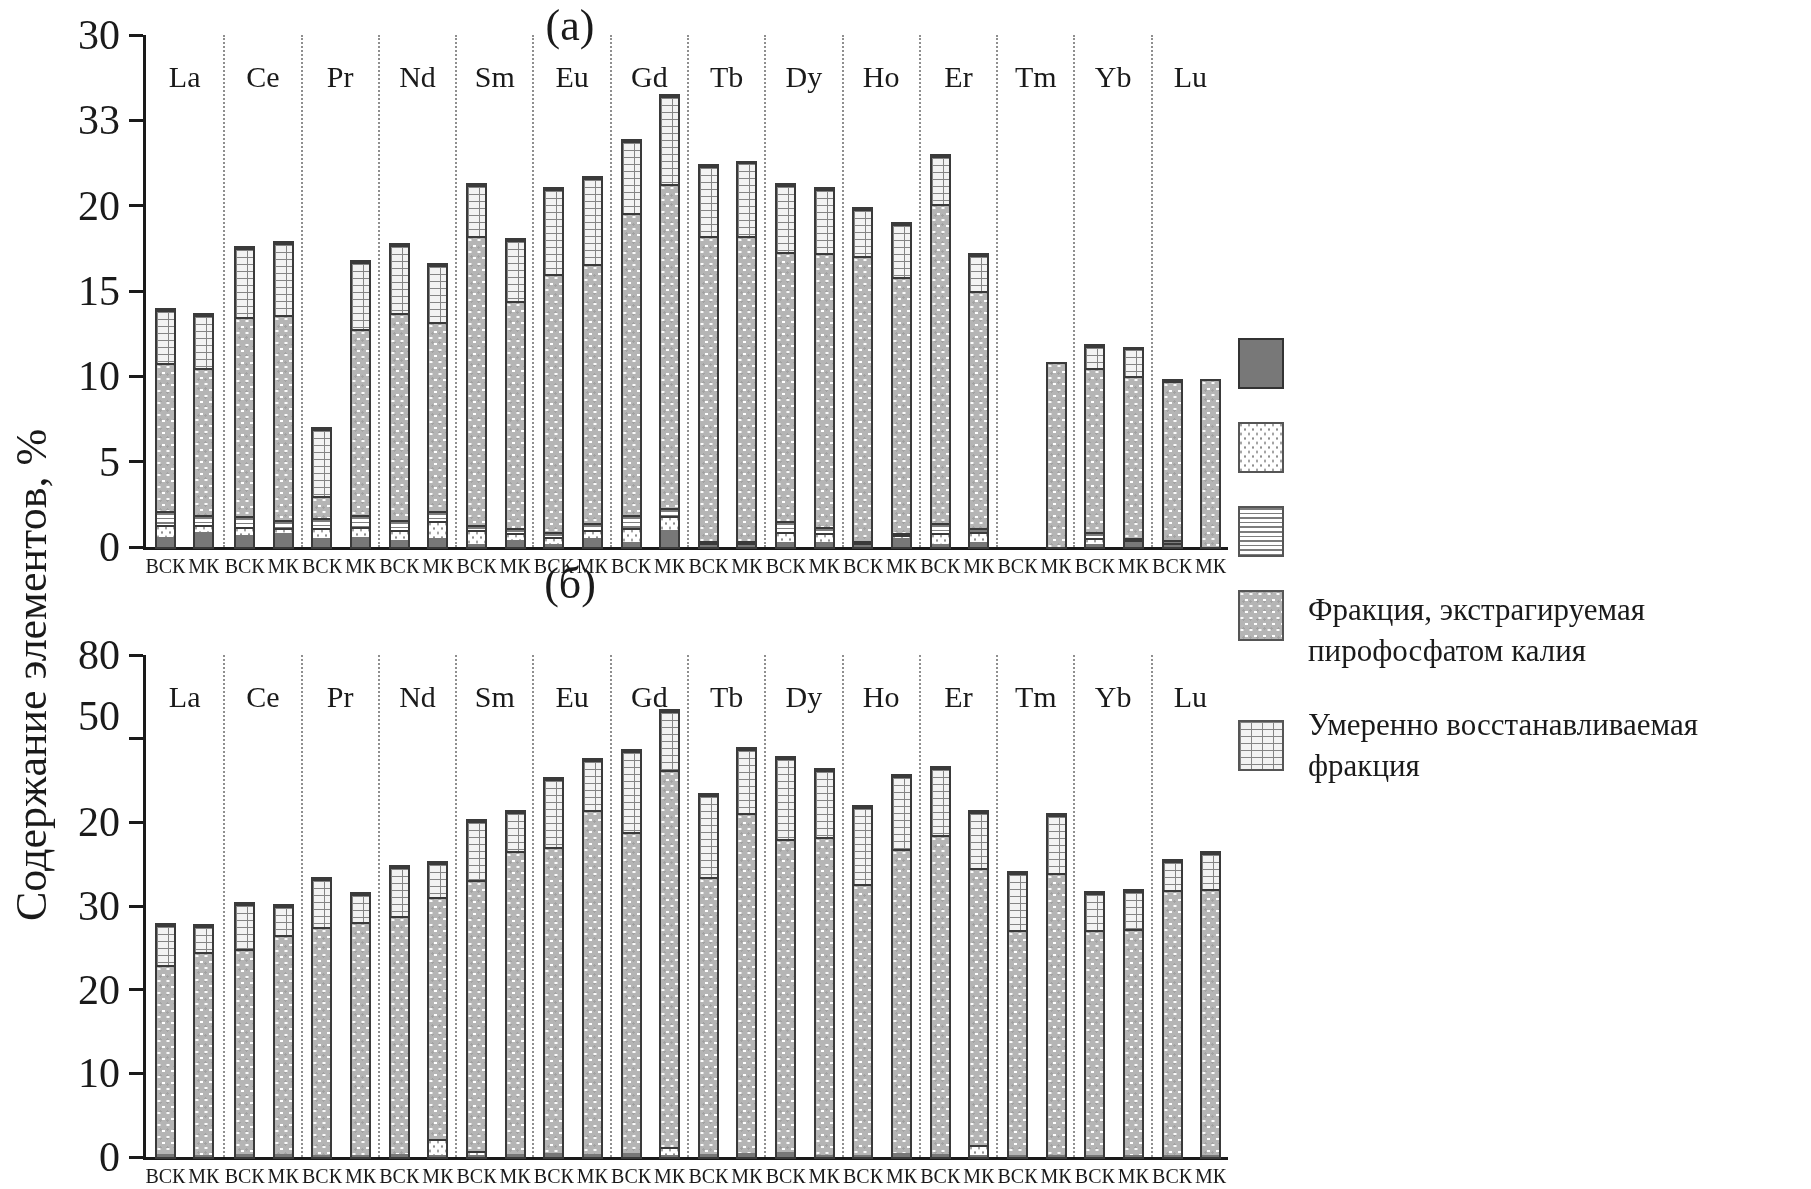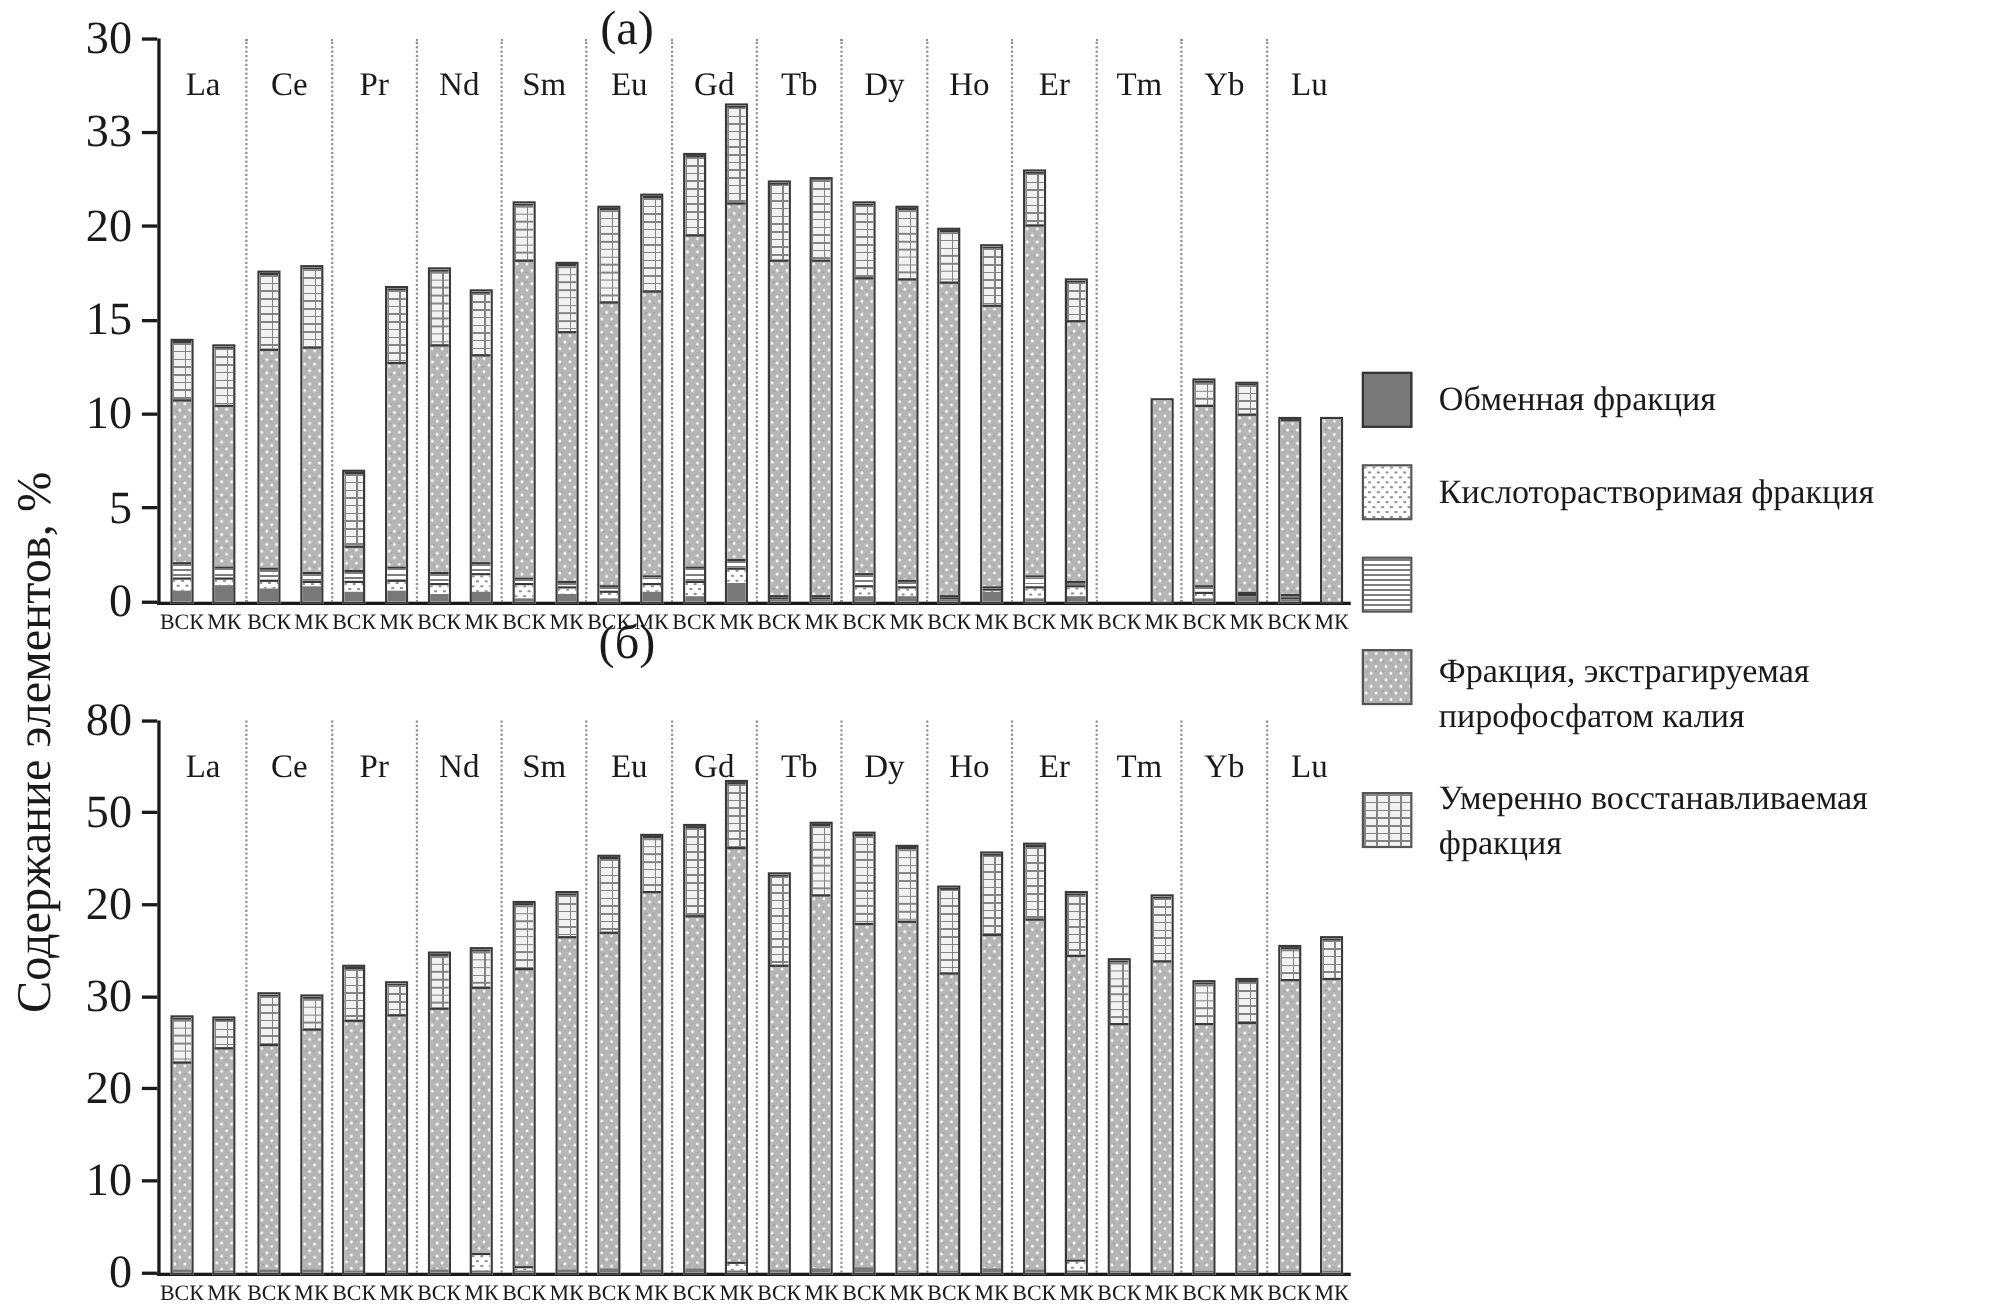--- a/index.html
+++ b/index.html
@@ -341,21 +341,21 @@
       <div class="ticklab" style="bottom: 0px;">0</div>
       <div class="tick" style="bottom: 82.1667px;"></div>
       <div class="ticklab" style="bottom: 83.6667px;">10</div>
       <div class="tick" style="bottom: 165.833px;"></div>
       <div class="ticklab" style="bottom: 167.333px;">20</div>
       <div class="tick" style="bottom: 249.5px;"></div>
       <div class="ticklab" style="bottom: 251px;">30</div>
       <div class="tick" style="bottom: 333.167px;"></div>
       <div class="ticklab" style="bottom: 334.667px;">20</div>
       <div class="tick" style="bottom: 416.833px;"></div>
-      <div class="ticklab" style="bottom: 418px;">50</div>
+      <div class="ticklab" style="bottom: 441px;">50</div>
       <div class="tick" style="bottom: 500.5px;"></div>
       <div class="ticklab" style="bottom: 502px;">80</div>
       <div class="sec" style="left: 0px; width: 77.2857px;">
         <div class="elab">La</div>
         <div class="bar" style="left: 8.89286px; height: 231.757px;">
           <div class="seg pat-0" style="height: 3.34667px;"></div>
           <div class="seg pat-3 bd" style="height: 188.25px;"></div>
           <div class="seg pat-4 bd" style="height: 40.16px;"></div>
         </div>
         <div class="xlab" style="left: -3.60714px;">ВСК</div>
@@ -563,25 +563,23 @@
           <div class="seg pat-3 bd" style="height: 265.223px;"></div>
           <div class="seg pat-4 bd" style="height: 35.9767px;"></div>
         </div>
         <div class="xlab" style="left: 34.8929px;">МК</div>
       </div>
     </div>
 
   <div class="legend">
     <div class="li">
       <span class="sw dark pat-0"></span>
-      <span class="lt">Обменная фракция</span>
     </div>
     <div class="li">
       <span class="sw pat-1"></span>
-      <span class="lt">Кислоторастворимая фракция</span>
     </div>
     <div class="li">
       <span class="sw pat-2"></span>
     </div>
     <div class="li multi">
       <span class="sw pat-3"></span>
       <span class="lt">Фракция, экстрагируемая пирофосфатом калия</span>
     </div>
     <div class="li">
       <span class="sw pat-4"></span>

